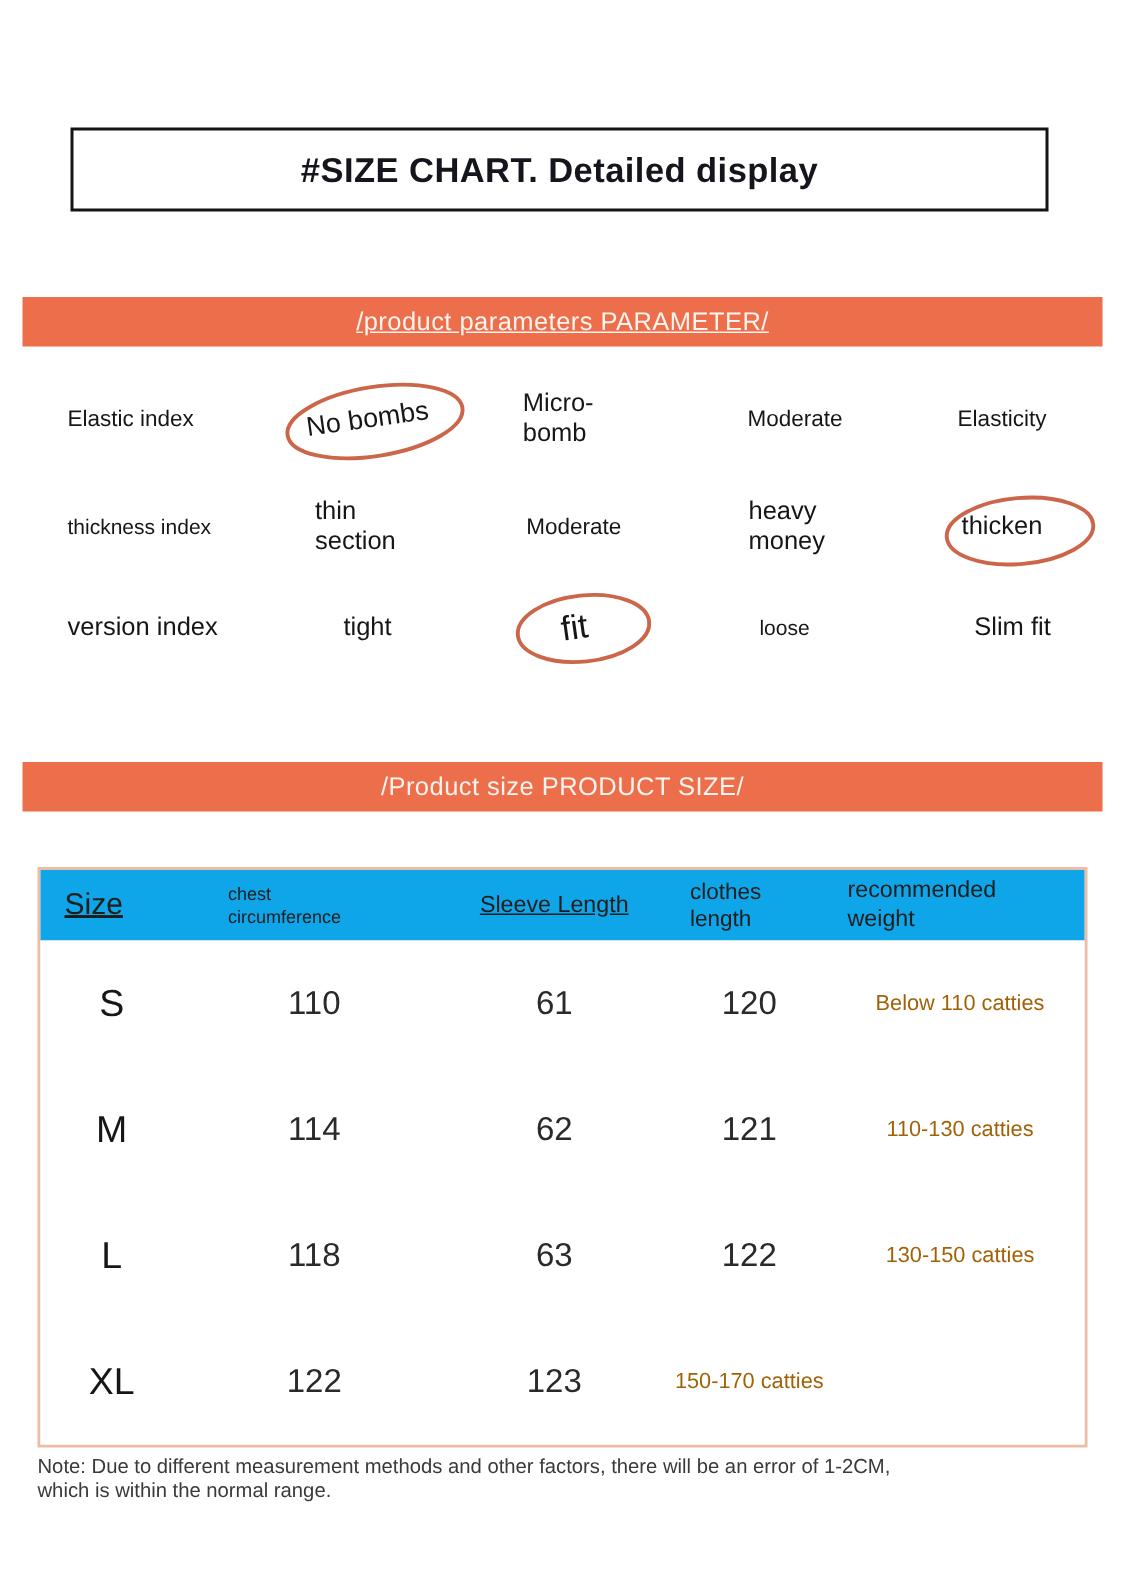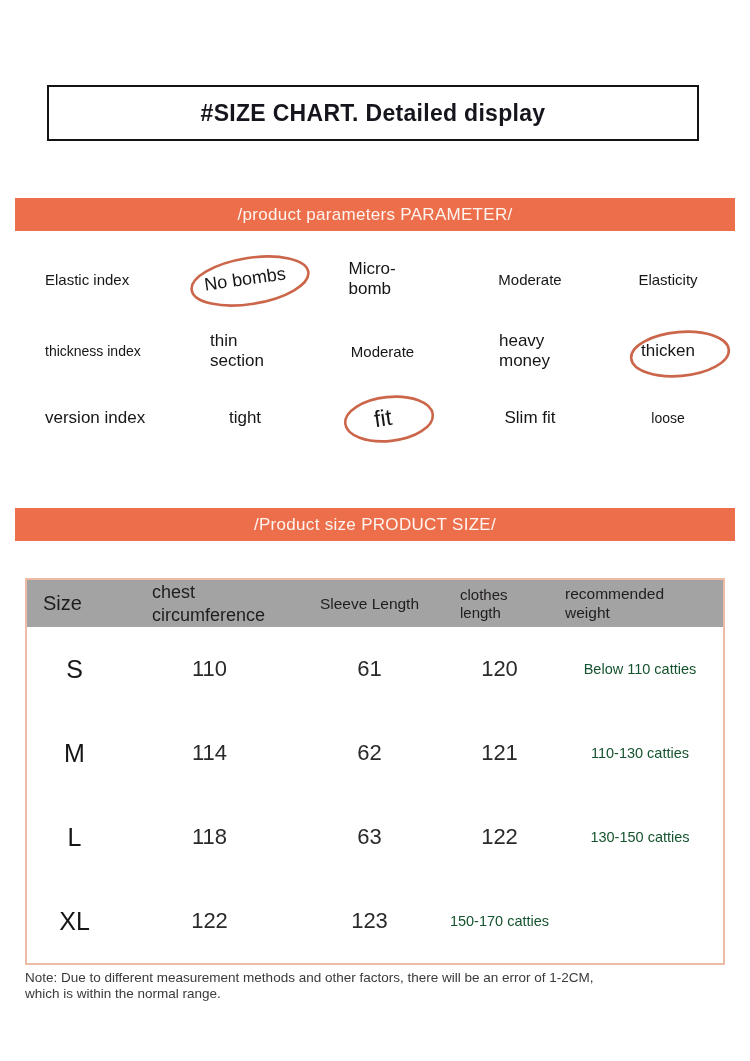--- a/index.html
+++ b/index.html
@@ -19,21 +19,21 @@
     display:flex;align-items:center;justify-content:center;
     font-size:23px;font-weight:600;letter-spacing:.3px;color:#15151d;
   }
   
   .banner{
     position:absolute;left:15px;width:720px;height:33px;
     background:#ED6E4B;
     display:flex;align-items:center;justify-content:center;
     color:#fdf4ef;font-size:17px;letter-spacing:.3px;
   }
-  .banner-1{top:198px;}
+  .banner-1{top:198px;text-decoration:underline;}
   .banner-2{top:508px;}
   
   .params{
     position:absolute;left:0;top:243px;width:750px;
     display:grid;
     grid-template-columns:185px 120px 155px 140px 150px;
     grid-auto-rows:auto;
   }
   .p-row-1{height:72px;}
   .p-row-2{height:72px;}
@@ -65,42 +65,42 @@
   .tilt-text{display:inline-block;transform:rotate(-8deg);}
   .oval-nobombs{left:-16px;top:-14px;width:124px;height:52px;transform:rotate(-9deg);}
   .oval-thicken{left:-13px;top:-12px;width:104px;height:50px;transform:rotate(-5deg);}
   .oval-fit{left:-32px;top:-11px;width:94px;height:50px;transform:rotate(-6deg);}
   
   .size-table{
     position:absolute;left:25px;top:578px;width:700px;
     border:2px solid #EDBCA4;box-sizing:border-box;
   }
   .st-header{
-    height:47px;background:#a3a3a3;
+    height:47px;background:#0ea5e9;
     display:grid;grid-template-columns:95px 175px 145px 115px 166px;
-    align-items:center;color:#201d1d;
+    align-items:center;color:#201d1d;text-decoration:underline;
   }
   .st-h-size{font-size:20px;padding-left:16px;}
-  .st-h-chest{font-size:18px;line-height:1.25;padding-left:30px;}
+  .st-h-chest{font-size:12px;line-height:1.25;padding-left:30px;}
   .st-h-chest .wrap-narrow{width:95px;}
   .st-h-sleeve{font-size:15.5px;text-align:center;}
   .st-h-clothes{font-size:15px;line-height:1.15;padding-left:18px;}
   .st-h-clothes .wrap-narrow{width:62px;}
   .st-h-weight{font-size:15.5px;line-height:1.2;padding-left:8px;}
   .st-h-weight .wrap-narrow{width:125px;}
   .st-body{background:#fff;}
   .st-row{
     height:84px;
     display:grid;grid-template-columns:95px 175px 145px 115px 166px;
     align-items:center;
   }
   .st-c{text-align:center;}
   .st-c-size{font-size:25px;}
   .st-c-num{font-size:22px;color:#2a2a2a;}
-  .st-c-weight{font-size:14.5px;color:#14532d;}
+  .st-c-weight{font-size:14.5px;color:#a16207;}
   
   .note{
     position:absolute;left:25px;top:970px;width:580px;
     font-size:13.5px;line-height:1.18;color:#3a3a3a;margin:0;
   }
 </style>
 </head>
 <body>
 
 <div class="page">
@@ -158,25 +158,25 @@
       <span>tight</span>
     </div>
     <div class="p-cell p-row-3">
       <span class="circled">
         <svg class="oval oval-fit" viewBox="0 0 94 50" preserveAspectRatio="none">
             <ellipse cx="47" cy="25" rx="44" ry="22"></ellipse>
           </svg>
         <span class="tilt-text fs23">fit</span>
       </span>
     </div>
+    <div class="p-cell p-row-3 last fs14">
+      <span>loose</span>
+    </div>
     <div class="p-cell p-row-3 fs17">
       <span>Slim fit</span>
-    </div>
-    <div class="p-cell p-row-3 last fs14">
-      <span>loose</span>
     </div>
   </div>
 
   <div class="banner banner-2">
     <span>/Product size PRODUCT SIZE/</span>
   </div>
 
   <div class="size-table">
     <div class="st-header">
       <div class="st-h-size">Size</div>

